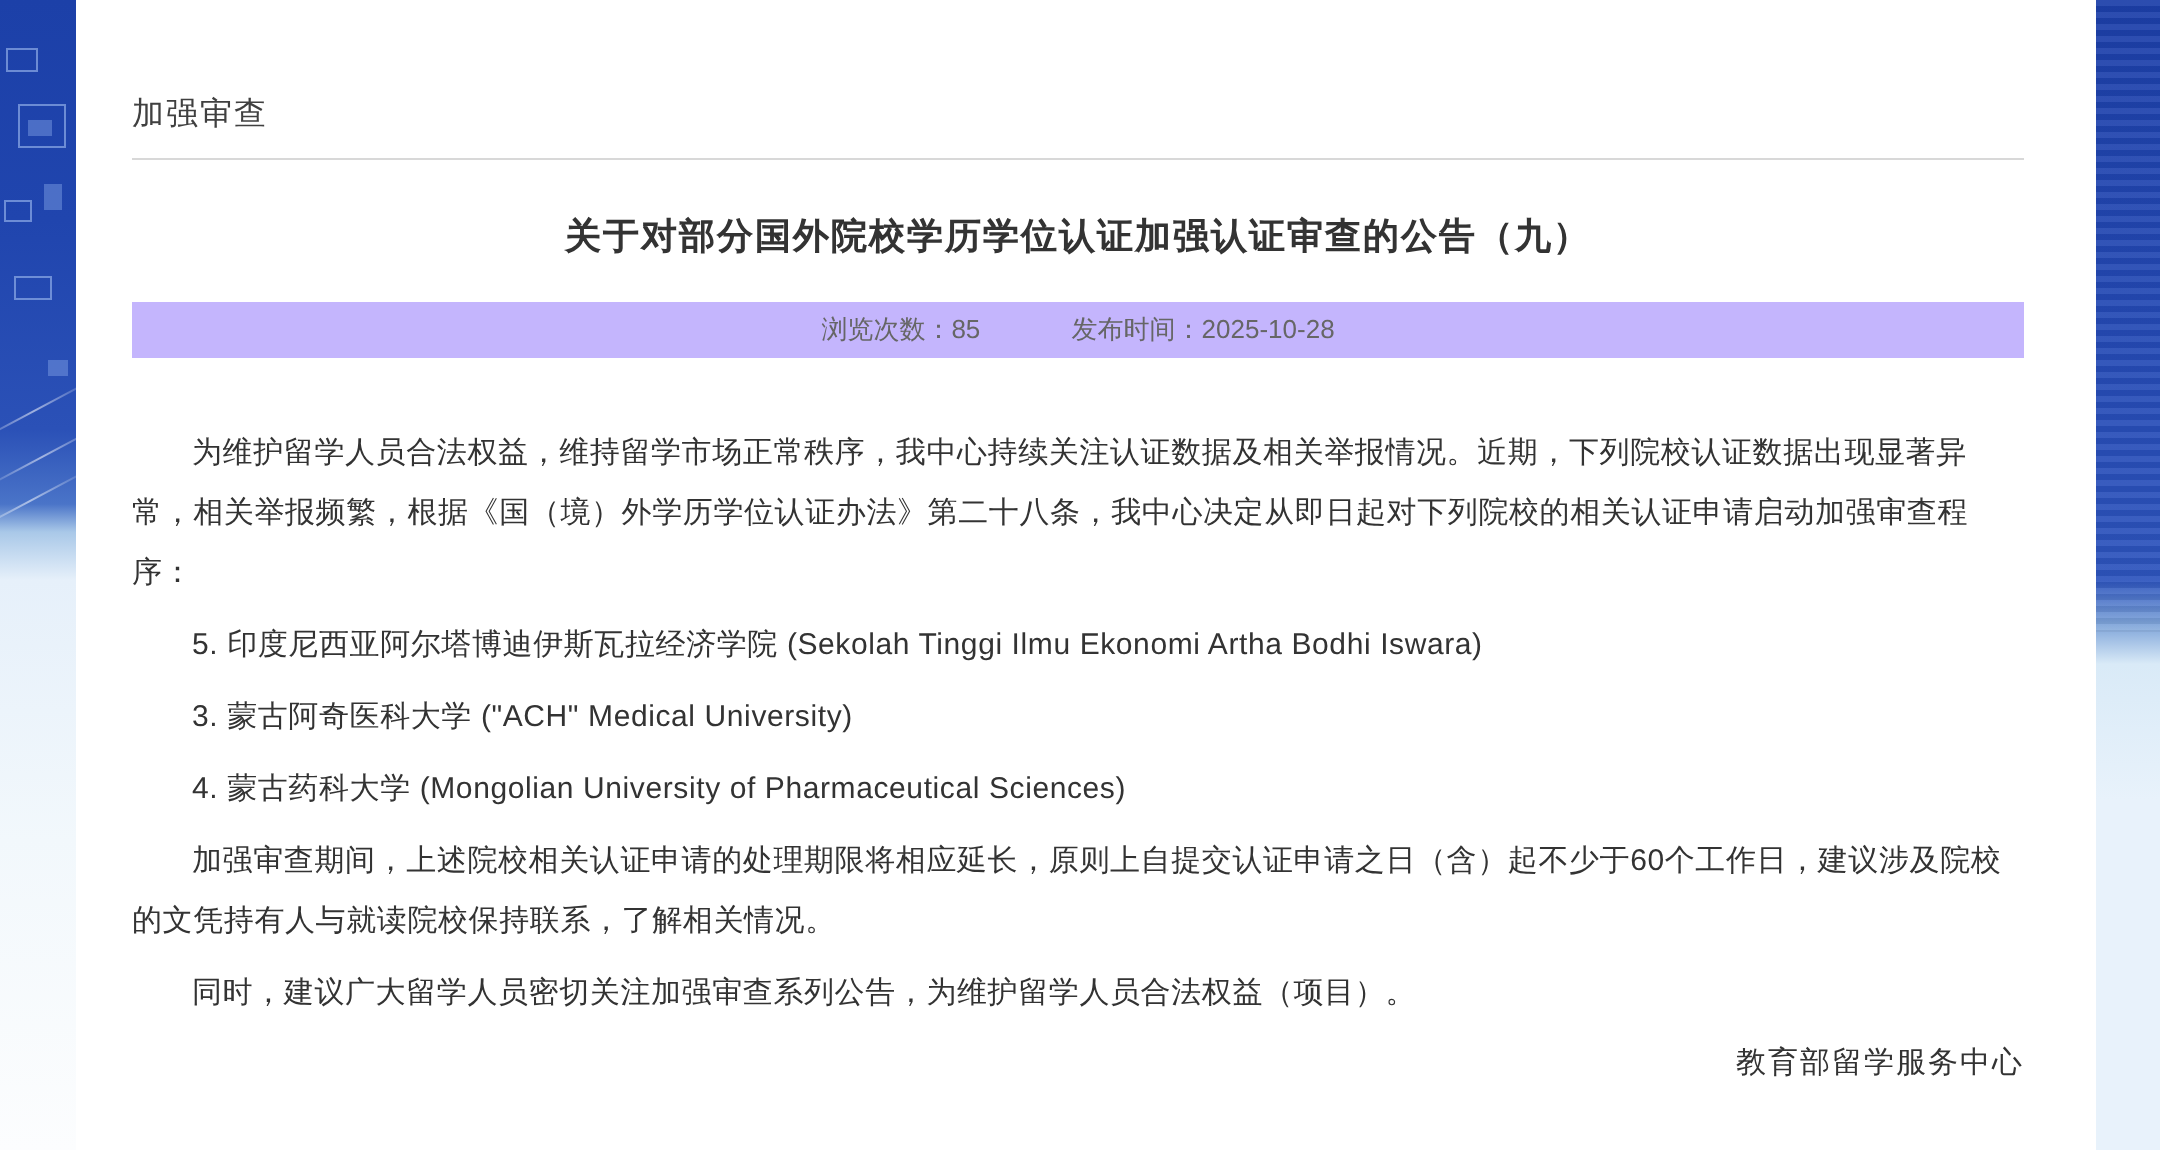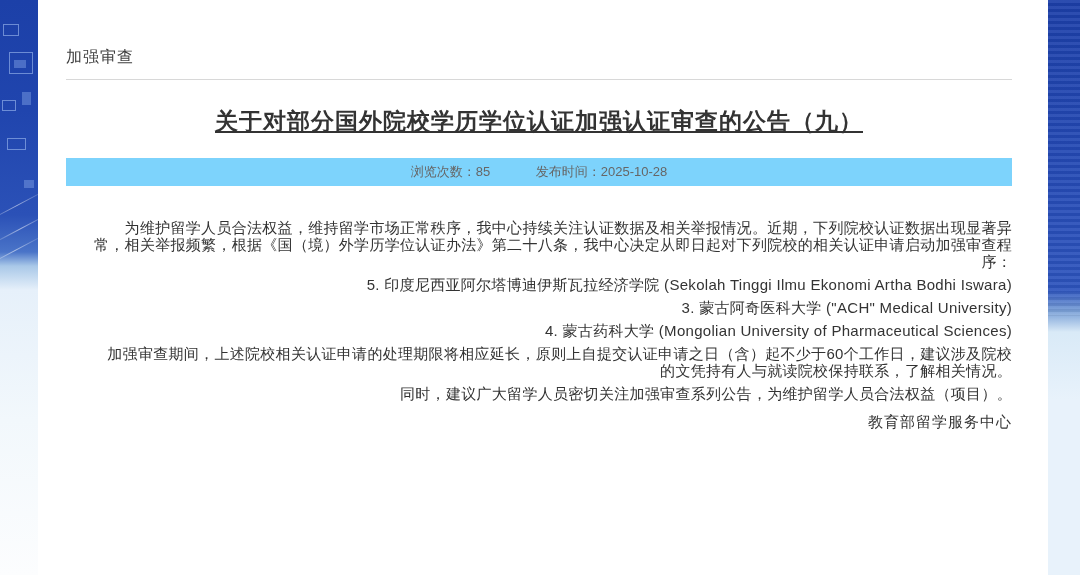--- a/index.html
+++ b/index.html
@@ -40,33 +40,32 @@
     position: absolute; left: 38px; right: 32px; top: 0; bottom: 0;
     background: #ffffff; box-sizing: border-box;
     padding: 0 36px 0 28px;
   }
   .breadcrumb {
     padding-top: 47px; font-size: 16px; color: #404040; letter-spacing: 1px;
   }
   .divider { border-bottom: 1px solid #d8d8d8; margin-top: 11px; }
   .title {
     margin: 26px 0 0; text-align: center;
-    font-size: 23px; font-weight: bold; color: #333333; letter-spacing: 1px; text-decoration: underline;
+    font-size: 18px; font-weight: bold; color: #333333; letter-spacing: 1px;
   }
   .meta-bar {
     margin-top: 21px; height: 28px; line-height: 28px;
-    background: #7dd3fc; text-align: center;
+    background: #c4b5fd; text-align: center;
     font-size: 13px; color: #666666;
   }
   .meta-views { margin-right: 42px; }
   .article { margin-top: 33px; font-size: 15px; color: #333333; }
   .article p {
-    margin: 0 0 6px; line-height: 17px; text-indent: 2em;
+    margin: 0 0 6px; line-height: 30px; text-indent: 2em;
     letter-spacing: 0.3px;
-    text-align: right;
   }
   .signature { text-align: right; margin-top: 0; }
   .sig-inner { display: inline-block; text-align: center; }
   .sig-org { font-size: 15px; color: #333333; line-height: 27px; letter-spacing: 1px; }
 </style>
 </head>
 <body>
 
 <div class="bg-strip bg-left">
   <span class="circ" style="left:3px; top:24px; width:14px; height:10px;"></span>

